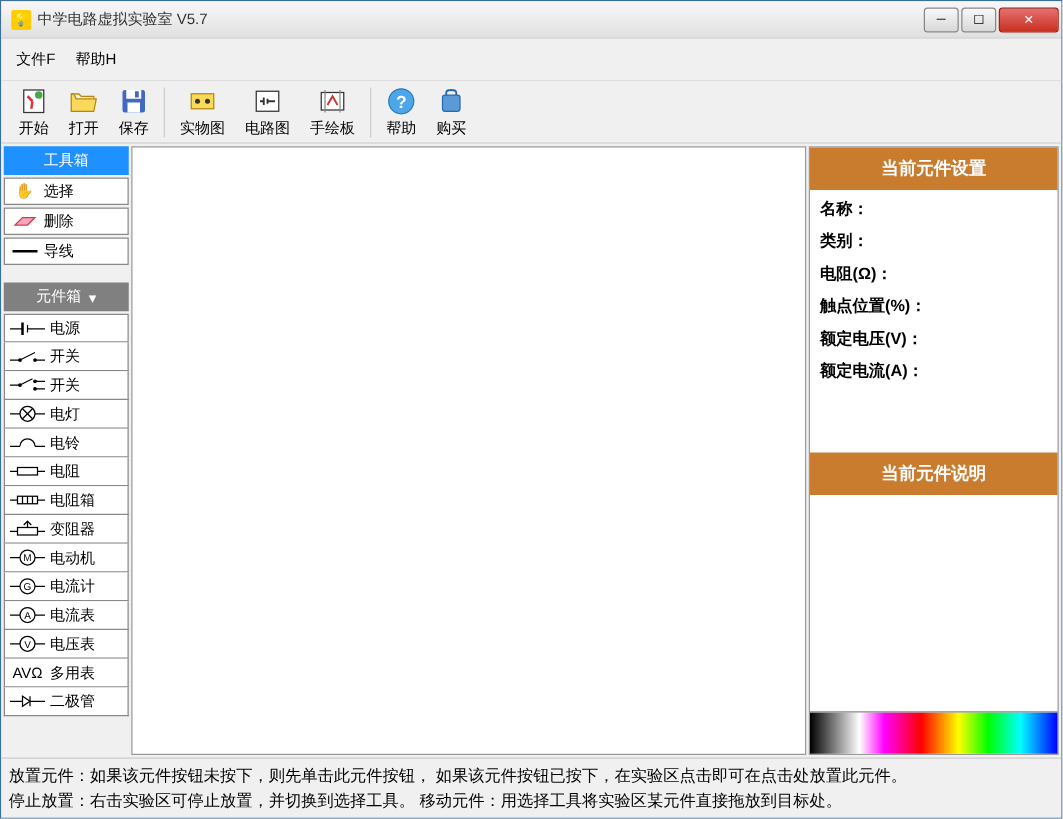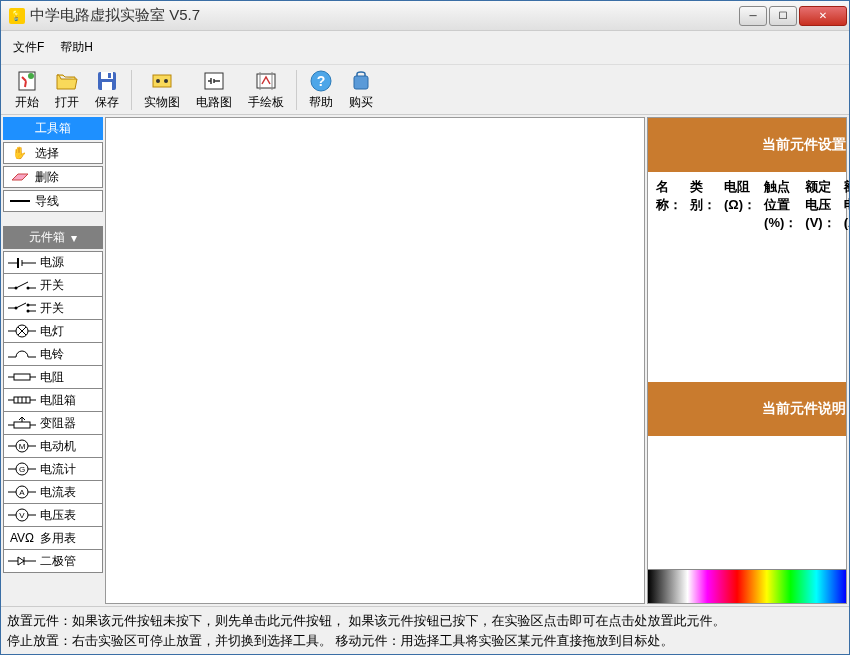--- a/index.html
+++ b/index.html
@@ -1,20 +1,20 @@
 <!DOCTYPE html>
 <html><head>
 <meta charset="utf-8">
 <style>
 * { margin: 0; padding: 0; box-sizing: border-box; }
 body { font-family: "Microsoft YaHei", SimSun, sans-serif; font-size: 12px; background: #fff; }
 .window { width: 850px; height: 655px; border: 1px solid #3a6ea5; background: #f0f0f0; display: flex; flex-direction: column; }
 .titlebar { height: 30px; background: linear-gradient(to bottom, #f8f8f8, #e0e0e0); display: flex; align-items: center; padding: 0 2px 0 8px; border-bottom: 1px solid #ccc; }
 .title-icon { width: 16px; height: 16px; background: #ffcc00; border-radius: 2px; margin-right: 5px; display: flex; align-items: center; justify-content: center; font-size: 10px; }
-.title-text { flex: 1; font-size: 15px; color: #333; }
+.title-text { flex: 1; font-size: 12px; color: #333; }
 .win-controls { display: flex; gap: 2px; }
 .win-btn { width: 28px; height: 20px; border: 1px solid #888; background: linear-gradient(to bottom, #f8f8f8, #d8d8d8); display: flex; align-items: center; justify-content: center; font-size: 10px; cursor: pointer; border-radius: 3px; }
 .win-btn.close { width: 48px; background: linear-gradient(to bottom, #e67070, #c83020); color: #fff; border-color: #a02015; }
 .win-btn.max { background: linear-gradient(to bottom, #f8f8f8, #d8d8d8); }
 .menubar { height: 34px; background: #f0f0f0; display: flex; align-items: center; padding: 0 6px; gap: 4px; border-bottom: 1px solid #ddd; }
 .menu-item { padding: 2px 6px; cursor: pointer; font-size: 12px; }
 .toolbar { height: 50px; background: #f0f0f0; display: flex; align-items: center; padding: 2px 6px; gap: 0; border-bottom: 1px solid #cccccc; }
 .tool-btn { display: flex; flex-direction: column; align-items: center; padding: 2px 8px; cursor: pointer; font-size: 12px; gap: 1px; }
 .tool-sep { width: 1px; height: 40px; background: #cccccc; margin: 0 4px; }
 .tool-icon { width: 24px; height: 24px; display: flex; align-items: center; justify-content: center; }
@@ -23,22 +23,22 @@
 .toolbox-header { background: #1e90ff; color: #fff; text-align: center; padding: 3px 0; font-size: 12px; }
 .toolbox-btn { background: #fff; border: 1px solid #888; padding: 2px 4px; cursor: pointer; display: flex; align-items: center; gap: 3px; font-size: 12px; height: 22px; }
 .toolbox-icon { width: 24px; height: 16px; display: flex; align-items: center; justify-content: center; }
 .componentbox-header { background: #808080; color: #fff; text-align: center; padding: 3px 0; font-size: 12px; display: flex; align-items: center; justify-content: center; gap: 6px; cursor: pointer; margin-top: 12px; }
 .component-list { display: flex; flex-direction: column; }
 .component-item { background: #fff; border: 1px solid #888; border-top: none; padding: 2px 2px; cursor: pointer; display: flex; align-items: center; gap: 2px; font-size: 12px; height: 23px; }
 .component-item:first-child { border-top: 1px solid #888; }
 .comp-icon { width: 32px; height: 16px; display: flex; align-items: center; justify-content: center; }
 .canvas { flex: 1; background: #ffffff; border: 1px solid #999; }
 .right-panel { width: 200px; display: flex; flex-direction: column; background: #fff; border: 1px solid #999; }
-.panel-header { background: #c97b2e; color: #fff; text-align: right; padding: 18px 0; font-size: 14px; font-weight: bold; }
-.prop-list { padding: 6px 8px; display: flex; flex-direction: row; gap: 8px; min-height: 210px; }
+.panel-header { background: #c97b2e; color: #fff; text-align: center; padding: 8px 0; font-size: 14px; font-weight: bold; }
+.prop-list { padding: 6px 8px; display: flex; flex-direction: column; gap: 8px; min-height: 210px; }
 .prop-row { font-size: 13px; font-weight: bold; font-family: SimSun, sans-serif; }
 .color-picker { height: 34px; background: linear-gradient(to right, black 0%, white 20%, #ff00ff 30%, #ff0000 45%, #ffff00 60%, #00ff00 72%, #00ffff 85%, #0000ff 100%); border-top: 1px solid #888; margin-top: auto; }
 .statusbar { background: #f0f0f0; padding: 4px 6px; font-size: 13px; border-top: 1px solid #ccc; line-height: 1.5; font-family: SimSun, sans-serif; }
 .desc-area { flex: 1; }
 </style>
 </head>
 <body>
 
 <div class="window">
   <div class="titlebar">

